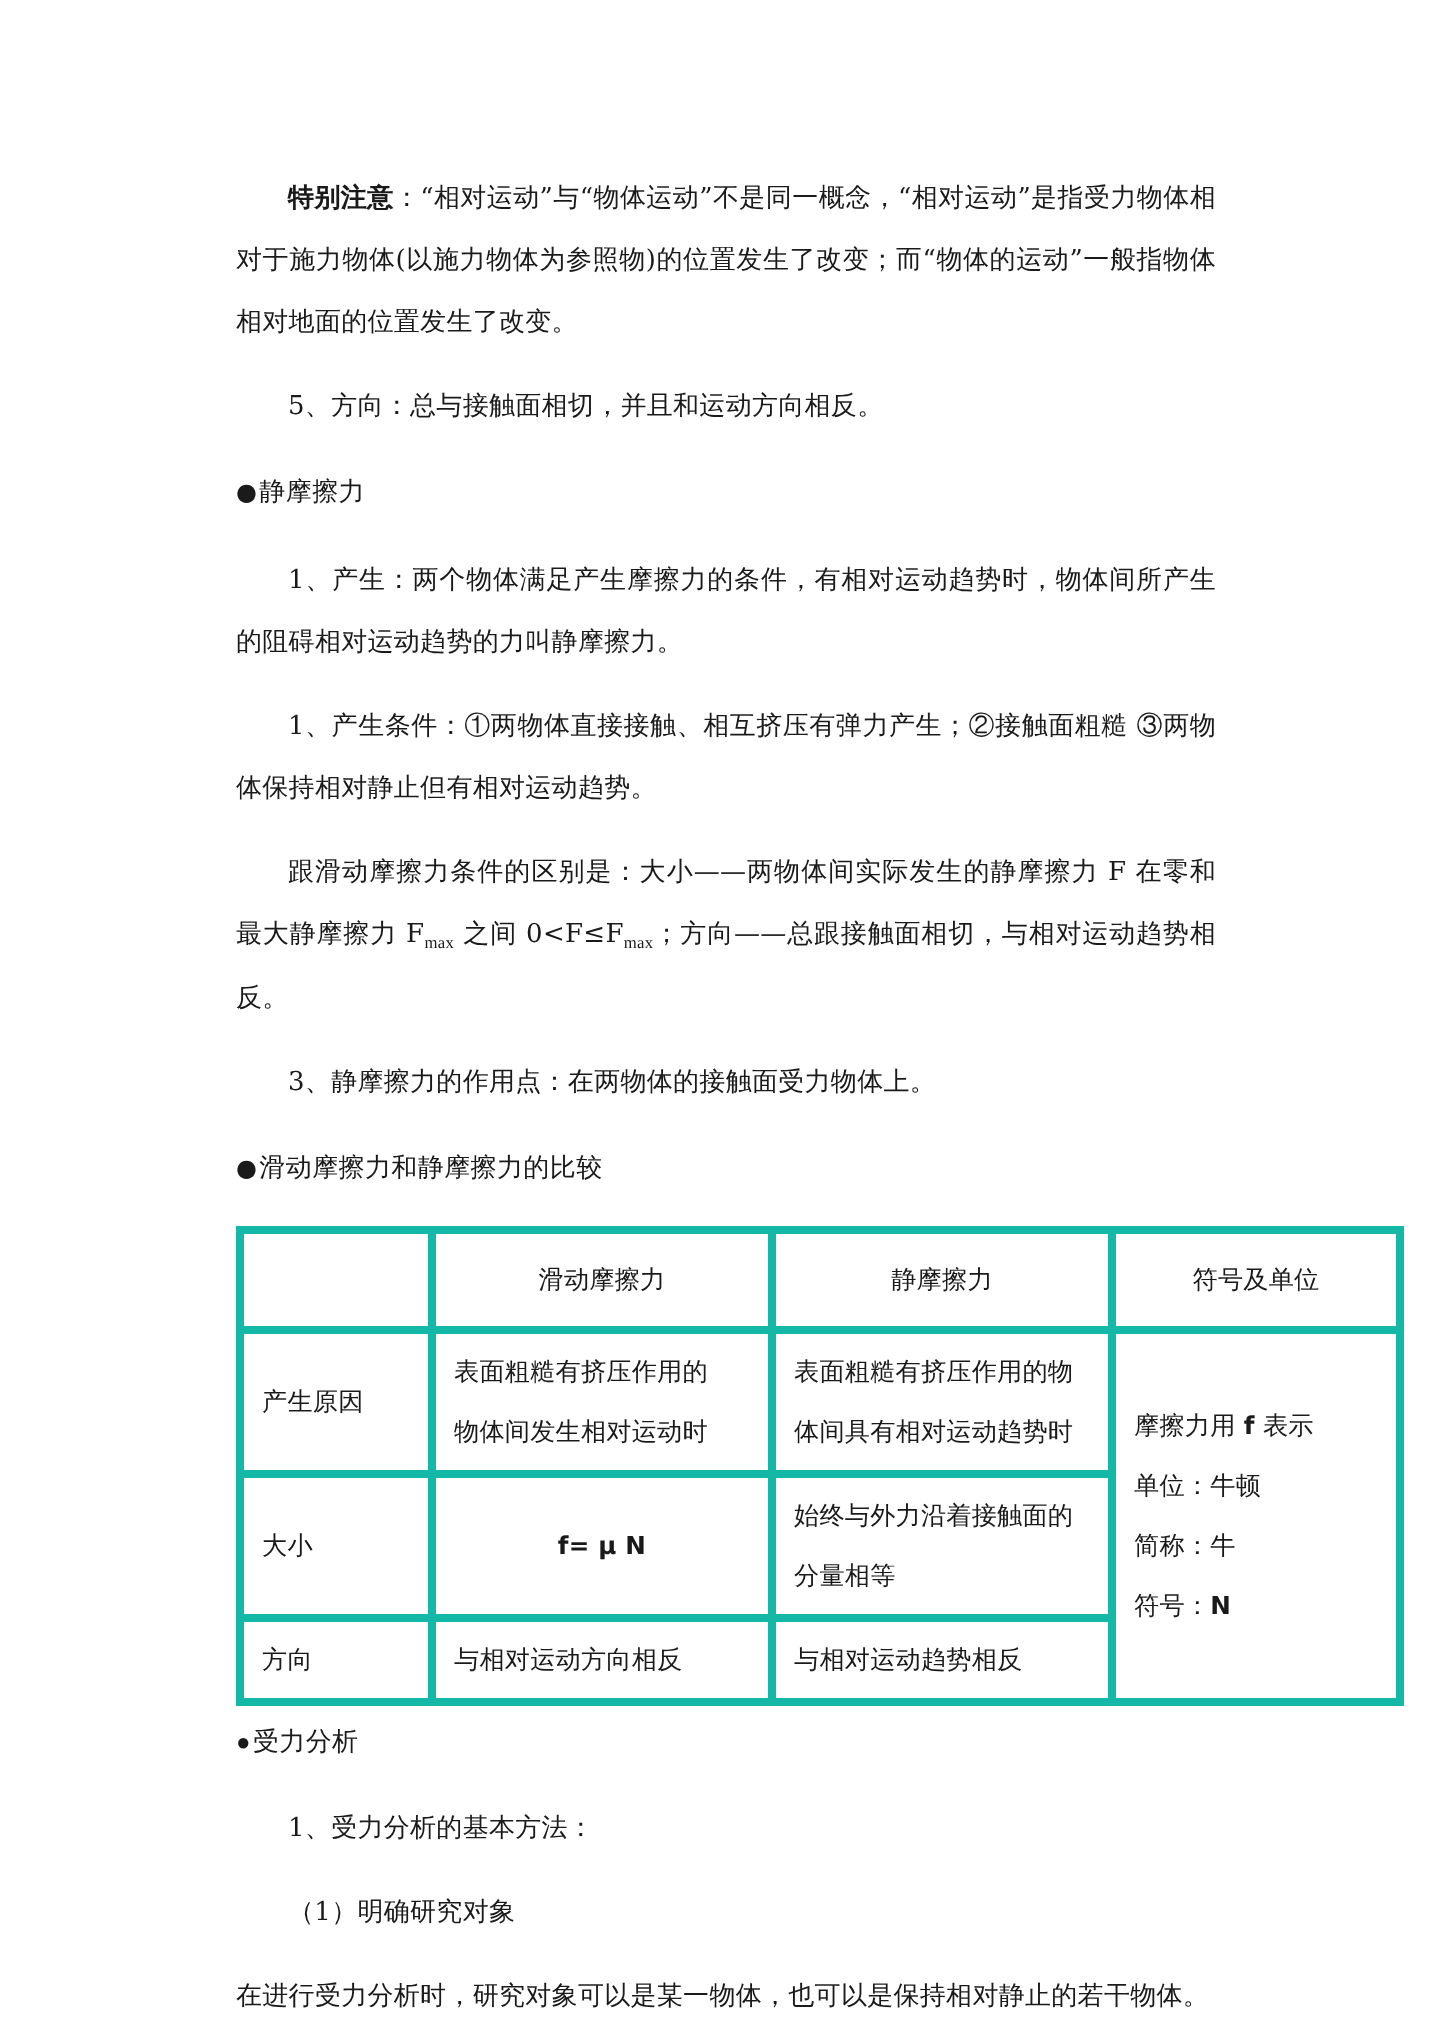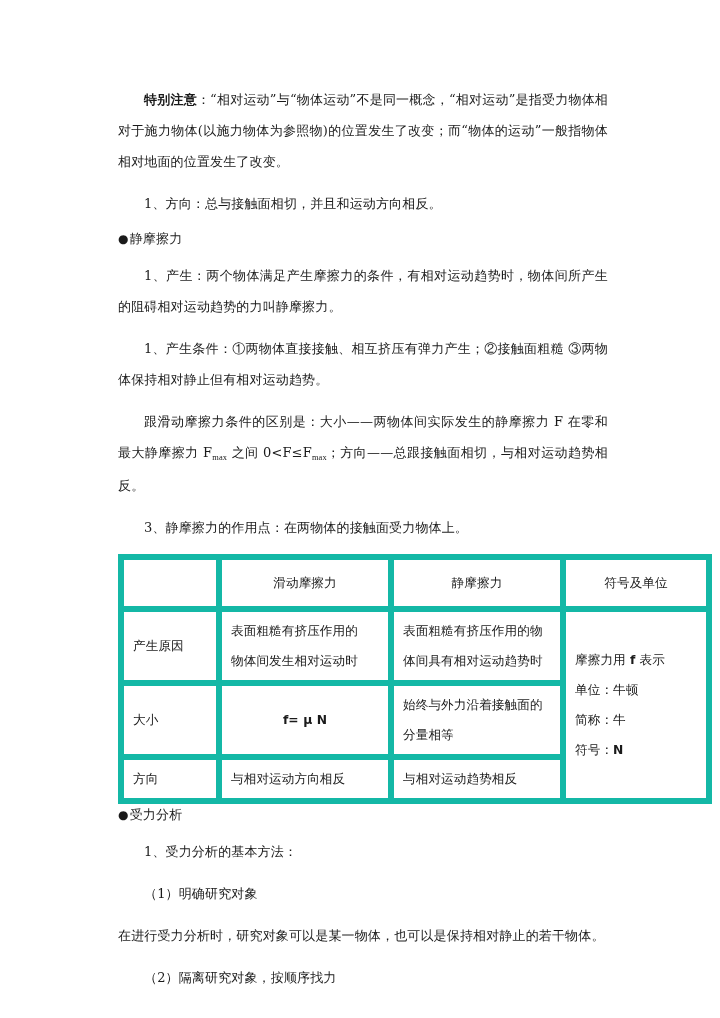--- a/index.html
+++ b/index.html
@@ -40,21 +40,21 @@
   p.indent {
     text-indent: 26px;
   }
   p.gap-sm { margin-bottom: 11px; }
 
   .bold { font-weight: bold; }
 
   
   .bullet-head {
     font-size: 13.0px;
-    line-height: 17px;
+    line-height: 32px;
     margin: 0 0 12px 0;
     letter-spacing: 0.2px;
   }
   .bullet-head .dot {
     font-size: 12px;
     margin-right: 1px;
   }
   .sym-b {
     font-family: "DejaVu Sans", "Liberation Sans", sans-serif;
     font-size: 12.3px;
@@ -69,21 +69,21 @@
   }
 
   
   table.cmp {
     border-collapse: collapse;
     width: 492px;
     margin: 4px 0 2px 0;
     table-layout: fixed;
   }
   table.cmp td {
-    border: 6px solid #14b8a6;
+    border: 4px solid #14b8a6;
     font-size: 12.6px;
     line-height: 30px;
     padding: 4px 9px;
     vertical-align: middle;
     letter-spacing: 0.1px;
   }
   td.c0 { width: 74px; }
   td.c1 { width: 148px; }
   td.c2 { width: 148px; }
   td.c3 { width: 122px; }
@@ -95,42 +95,43 @@
     vertical-align: middle;
     line-height: 38px;
     padding-left: 12px;
   }
   td.unitcell .uline { display: block; white-space: nowrap; }
 
   .cellwrap { display: block; }
   .cellwrap span { display: block; }
 
   
-  .after-table { margin-top: 1px; }
+  .after-table { margin-top: 1px; font-family: Liberation Serif, serif; }
 </style>
 </head>
 <body>
 
 <div class="page">
   <div class="doc-body">
 
     <p class="para indent gap-sm"><span class="bold">特别注意</span><span>：“相对运动”与“物体运动”不是同一概念，“相对运动”是指受力物体相对于施力物体(以施力物体为参照物)的位置发生了改变；而“物体的运动”一般指物体相对地面的位置发生了改变。</span></p>
 
-    <p class="para indent gap-sm">1、方向：总与接触面相切，并且和运动方向相反。</p>
+    <p class="para indent gap-sm">5、方向：总与接触面相切，并且和运动方向相反。</p>
 
     <div class="bullet-head"><span class="dot">●</span><span>静摩擦力</span></div>
 
     <p class="para indent gap-sm">1、产生：两个物体满足产生摩擦力的条件，有相对运动趋势时，物体间所产生的阻碍相对运动趋势的力叫静摩擦力。</p>
 
     <p class="para indent gap-sm">1、产生条件：①两物体直接接触、相互挤压有弹力产生；②接触面粗糙 ③两物体保持相对静止但有相对运动趋势。</p>
 
     <p class="para indent gap-sm"><span>跟滑动摩擦力条件的区别是：大小——两物体间实际发生的静摩擦力 F 在零和最大静摩擦力 F</span><sub>max</sub><span> 之间 0&lt;F≤F</span><sub>max</sub><span>；方向——总跟接触面相切，与相对运动趋势相反。</span></p>
 
     <p class="para indent gap-sm">3、静摩擦力的作用点：在两物体的接触面受力物体上。</p>
 
+    <div class="bullet-head"><span class="dot">●</span><span>滑动摩擦力和静摩擦力的比较</span></div>
 
     <table class="cmp">
       <tbody>
         <tr>
           <td class="c0 hdr"></td>
           <td class="c1 hdr">滑动摩擦力</td>
           <td class="c2 hdr">静摩擦力</td>
           <td class="c3 hdr">符号及单位</td>
         </tr>
         <tr>

